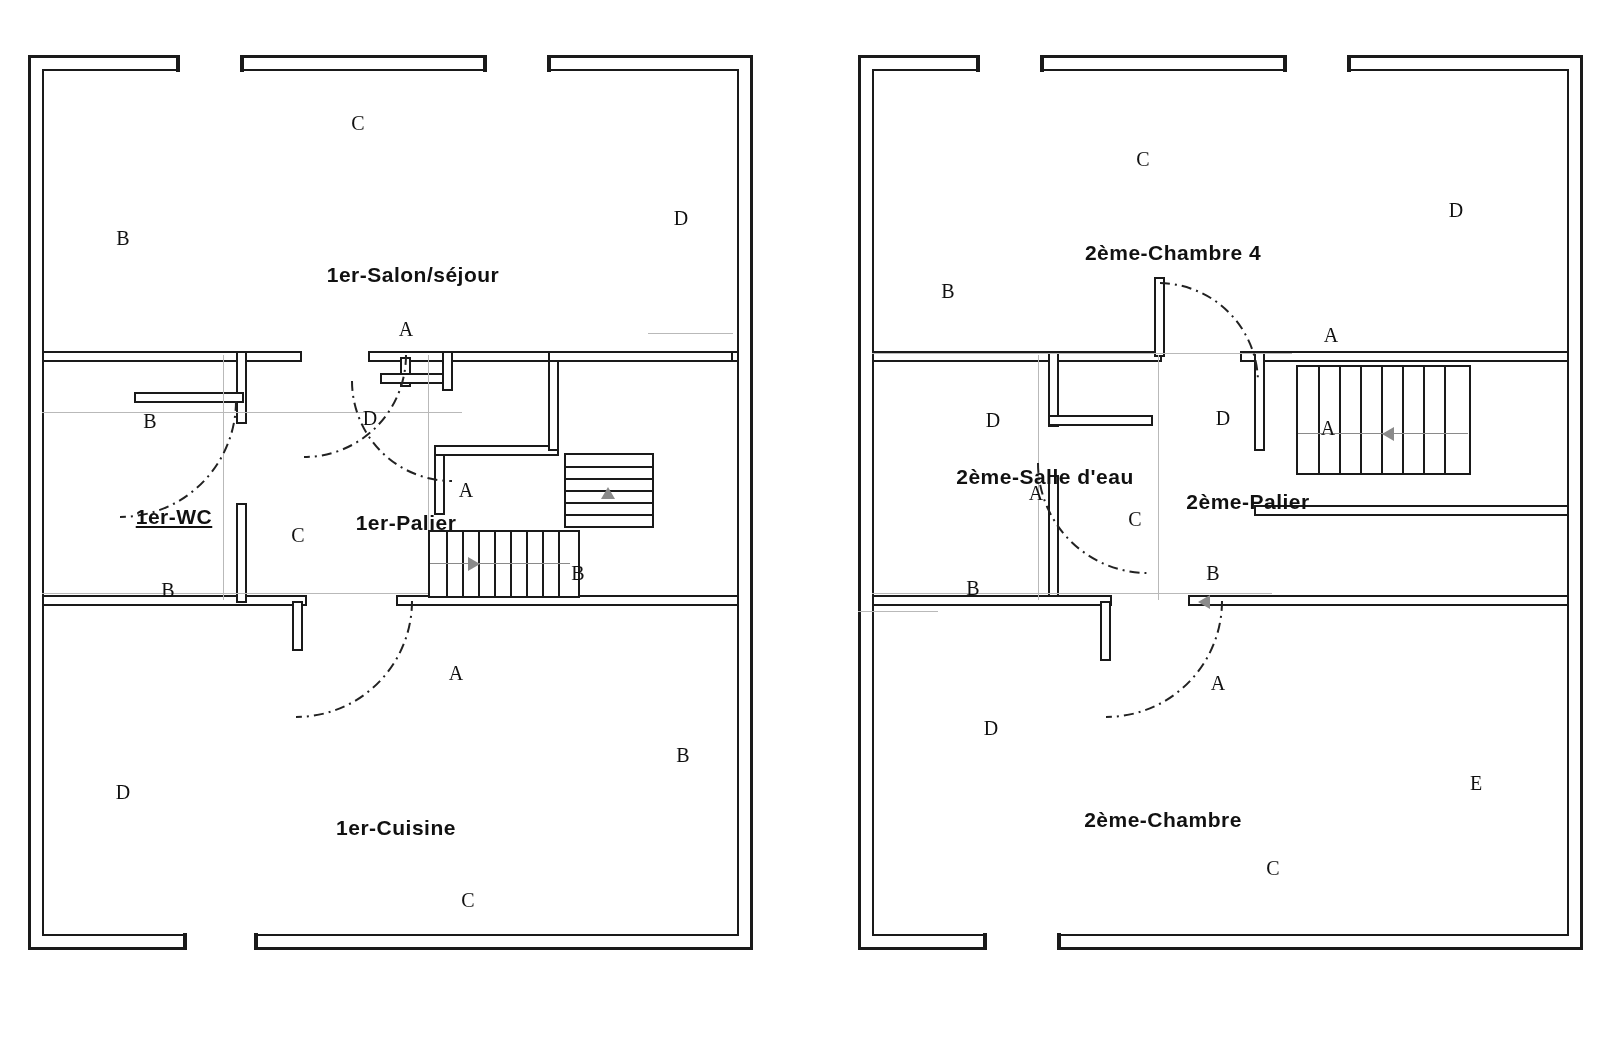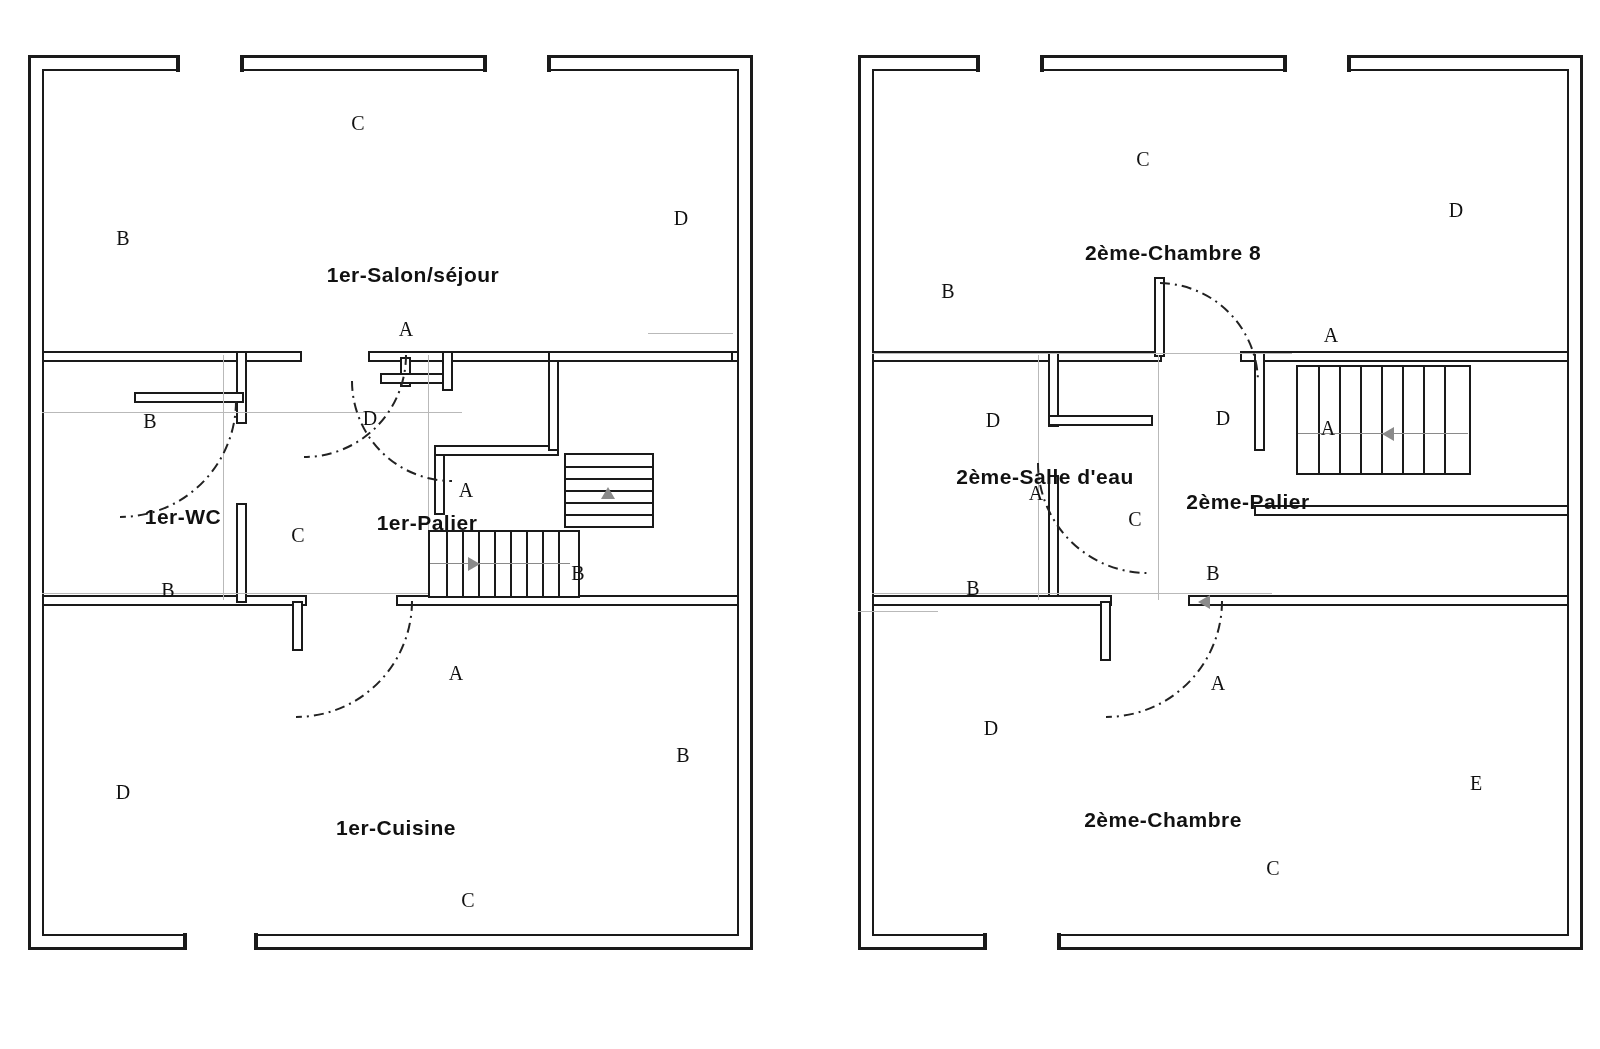--- a/index.html
+++ b/index.html
@@ -215,22 +215,22 @@
         <path d="M 122 6 A 116 116 0 0 1 6 122" fill="none" stroke="#222" stroke-width="2" stroke-dasharray="10 5 2 5"></path>
       </svg>
     </div>
     <div class="door-arc" style="left:262px; top:540px;">
       <svg width="130" height="130" viewBox="0 0 130 130">
         <path d="M 122 6 A 116 116 0 0 1 6 122" fill="none" stroke="#222" stroke-width="2" stroke-dasharray="10 5 2 5"></path>
       </svg>
     </div>
 
     <div class="room-label" style="left:385px; top:220px;">1er-Salon/séjour</div>
-    <div class="room-label" style="left:155px; top:462px;">1er-WC</div>
-    <div class="room-label" style="left:399px; top:468px;">1er-Palier</div>
+    <div class="room-label" style="left:146px; top:462px;text-decoration:underline;">1er-WC</div>
+    <div class="room-label" style="left:378px; top:468px;">1er-Palier</div>
     <div class="room-label" style="left:368px; top:773px;">1er-Cuisine</div>
 
     <div class="corner-label" style="left:330px; top:68px;">C</div>
     <div class="corner-label" style="left:95px; top:183px;">B</div>
     <div class="corner-label" style="left:653px; top:163px;">D</div>
     <div class="corner-label" style="left:378px; top:274px;">A</div>
     <div class="corner-label" style="left:122px; top:366px;">B</div>
     <div class="corner-label" style="left:342px; top:363px;">D</div>
     <div class="corner-label" style="left:438px; top:435px;">A</div>
     <div class="corner-label" style="left:270px; top:480px;">C</div>
@@ -302,21 +302,21 @@
       <svg width="125" height="125" viewBox="0 0 125 125">
         <path d="M 8 8 A 110 110 0 0 0 118 118" fill="none" stroke="#222" stroke-width="2" stroke-dasharray="10 5 2 5"></path>
       </svg>
     </div>
     <div class="door-arc" style="left:242px; top:540px;">
       <svg width="130" height="130" viewBox="0 0 130 130">
         <path d="M 122 6 A 116 116 0 0 1 6 122" fill="none" stroke="#222" stroke-width="2" stroke-dasharray="10 5 2 5"></path>
       </svg>
     </div>
 
-    <div class="room-label" style="left:315px; top:198px;">2ème-Chambre 8</div>
+    <div class="room-label" style="left:315px; top:198px;">2ème-Chambre 4</div>
     <div class="room-label" style="left:187px; top:422px;">2ème-Salle d'eau</div>
     <div class="room-label" style="left:390px; top:447px;">2ème-Palier</div>
     <div class="room-label" style="left:305px; top:765px;">2ème-Chambre</div>
 
     <div class="corner-label" style="left:285px; top:104px;">C</div>
     <div class="corner-label" style="left:598px; top:155px;">D</div>
     <div class="corner-label" style="left:90px; top:236px;">B</div>
     <div class="corner-label" style="left:473px; top:280px;">A</div>
     <div class="corner-label" style="left:135px; top:365px;">D</div>
     <div class="corner-label" style="left:365px; top:363px;">D</div>

